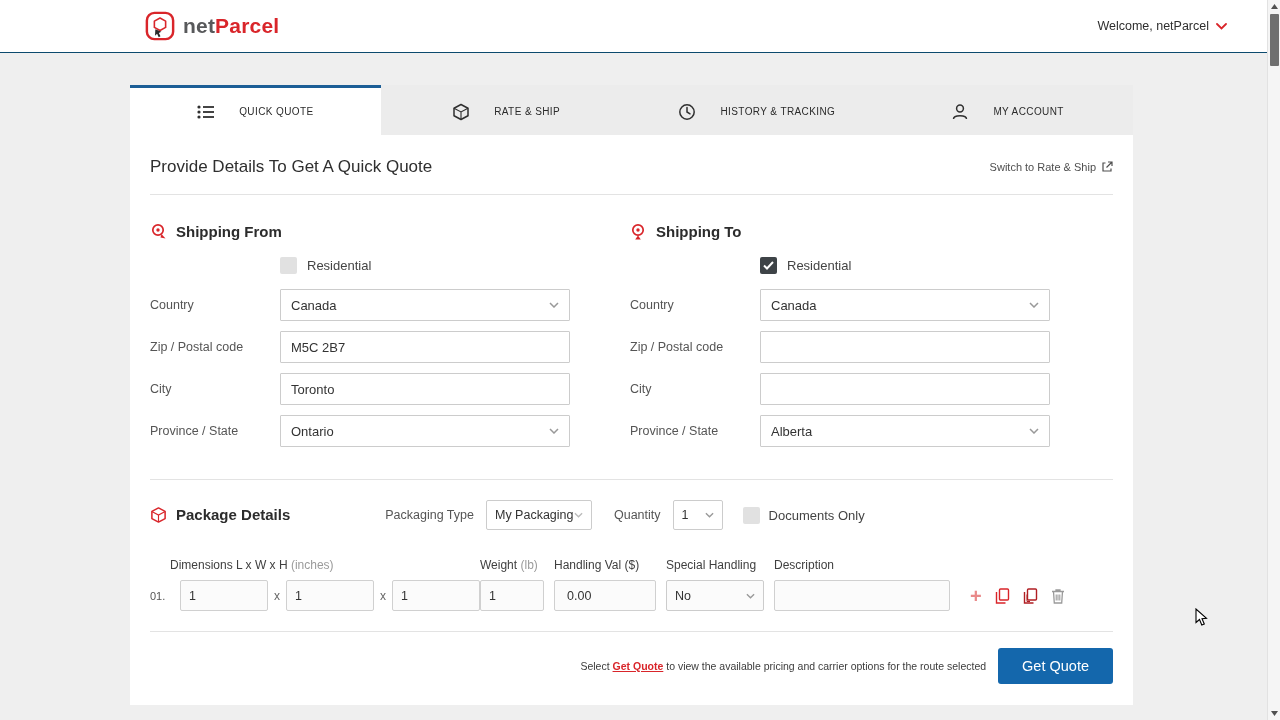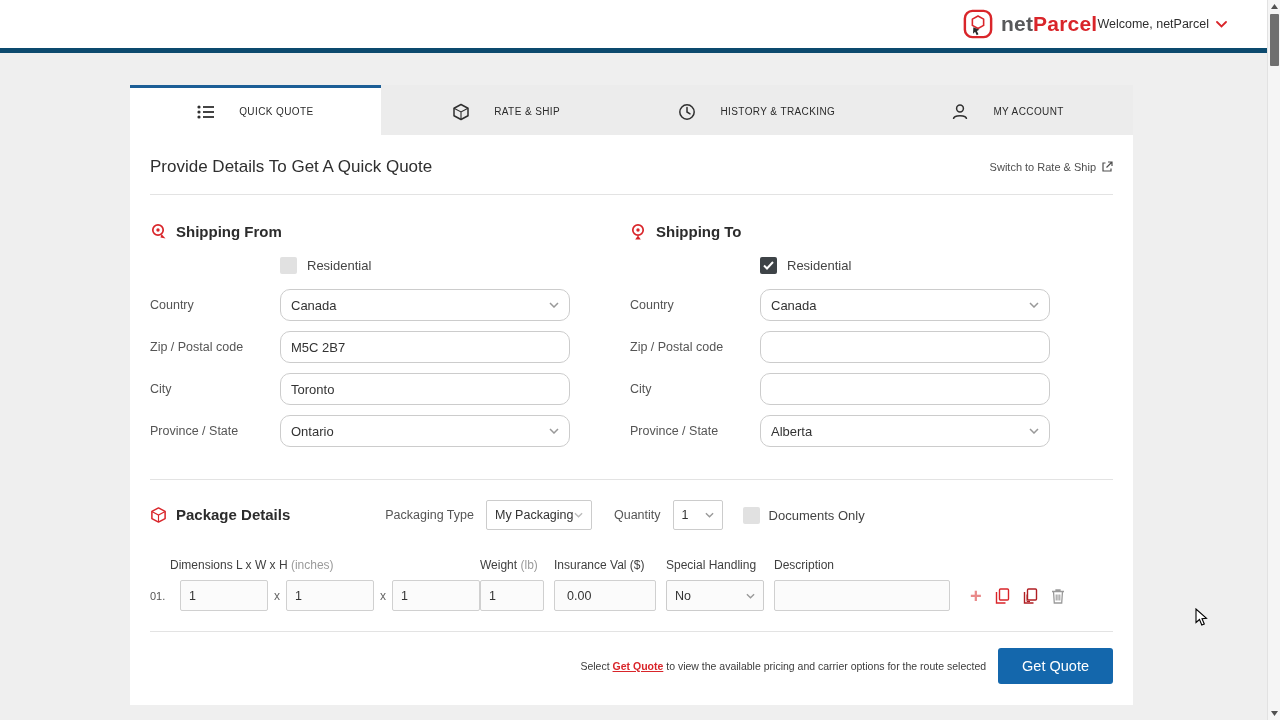--- a/index.html
+++ b/index.html
@@ -2,21 +2,21 @@
 <html style="--brand_red: #d9252a; --accent_blue: #1467ac; --tab_active_border: #1c5e96; --text_dark: #333333; --text_gray: #555555; --border_light: #cccccc;"><head>
 <meta charset="utf-8">
 <style>
 :root{
   --brand_red:#d9252a; --accent_blue:#1467ac; --tab_active_border:#1c5e96;
   --text_dark:#333333; --text_gray:#555555; --border_light:#cccccc;
 }
 *{box-sizing:border-box}
 html,body{margin:0;padding:0}
 body{width:1280px;height:720px;background:#efefef;font-family:"Liberation Sans",sans-serif;overflow:hidden;position:relative;color:var(--text_dark)}
-.topbar{height:53px;background:#fff;border-bottom:5px solid #0c4a6e;display:flex;align-items:center;justify-content:flex-end;padding:0 40px 0 145px;width:1267px}
+.topbar{height:53px;background:#fff;border-bottom:1px solid #0c4a6e;display:flex;align-items:center;justify-content:space-between;padding:0 40px 0 145px;width:1267px}
 .logo{display:flex;align-items:center;gap:8px}
 .logo-text{font-size:21px;font-weight:bold;letter-spacing:.2px}
 .logo-net{color:#58595b}
 .logo-parcel{color:var(--brand_red)}
 .welcome{display:flex;align-items:center;gap:7px;font-size:12.5px;color:#2f2f2f;cursor:pointer}
 .red{color:var(--brand_red)}
 .dark{color:#2f2f2f}
 .gray{color:#9a9a9a}
 .card{width:1003px;margin:32px 0 0 130px}
 .tabs{display:flex;height:50px}
@@ -30,21 +30,21 @@
 .ship-cols{display:flex;padding:16px 0 22px}
 .ship-col{width:480px}
 .sec-title{display:flex;gap:9px;font-weight:bold;font-size:15px;margin:12px 0 16px;color:#2c2c2c}
 .res-row{display:flex;align-items:center;gap:10px;margin:0 0 15px 130px;font-size:13px;color:#444}
 .checkbox{width:17px;height:17px;border-radius:2px;background:#e1e1e1;display:inline-flex;align-items:center;justify-content:center;cursor:pointer;flex:0 0 auto}
 .checkbox svg{display:none}
 .checkbox.checked{background:#3e4347}
 .checkbox.checked svg{display:block}
 .form-row{display:flex;align-items:center;margin-bottom:10px}
 .form-label{width:130px;font-size:12.5px;color:#555}
-.control{width:290px;height:32px;border:1px solid var(--border_light);border-radius:10px;background:#fff;font-size:13px;color:#333;padding:0 10px;display:flex;align-items:center;font-family:inherit}
+.control{width:290px;height:32px;border:1px solid var(--border_light);border-radius:1px;background:#fff;font-size:13px;color:#333;padding:0 10px;display:flex;align-items:center;font-family:inherit}
 input.control{outline:none}
 .select{justify-content:space-between;cursor:pointer}
 .pkg-head{display:flex;align-items:center;padding-top:20px}
 .pkg-label{font-size:12.5px;color:#555}
 .sm-select{height:30px;border:1px solid var(--border_light);border-radius:2px;display:flex;align-items:center;justify-content:space-between;padding:0 8px;font-size:12.5px;color:#333;cursor:pointer;background:#fff}
 .tbl-head{display:flex;align-items:center;margin-top:28px;font-size:12px;color:#3f3f3f}
 .unit{color:#9b9b9b}
 .tbl-row{display:flex;align-items:center;margin-top:8px;padding-bottom:20px}
 .idx{width:30px;font-size:11px;color:#555}
 .cell-input{height:31px;border:1px solid #d0d0d0;border-radius:2px;background:#fbfbfb;font-size:12.5px;color:#333;padding:0 8px;outline:none;font-family:inherit}
@@ -257,21 +257,21 @@
 
       <div class="tbl-head">
         <div style="width:330px;padding-left:20px">
           <span>Dimensions L x W x H</span>
           <span class="unit">(inches)</span>
         </div>
         <div style="width:74px">
           <span>Weight</span>
           <span class="unit">(lb)</span>
         </div>
-        <div style="width:112px"><span>Insurance Val ($)</span></div>
+        <div style="width:112px"><span>Handling Val ($)</span></div>
         <div style="width:108px"><span>Special Handling</span></div>
         <div><span>Description</span></div>
       </div>
 
       <div class="tbl-row">
         <span class="idx">01.</span>
         <input class="cell-input dim-input" value="1" style="">
         <span class="x-sep">x</span>
         <input class="cell-input dim-input" value="1" style="">
         <span class="x-sep">x</span>

